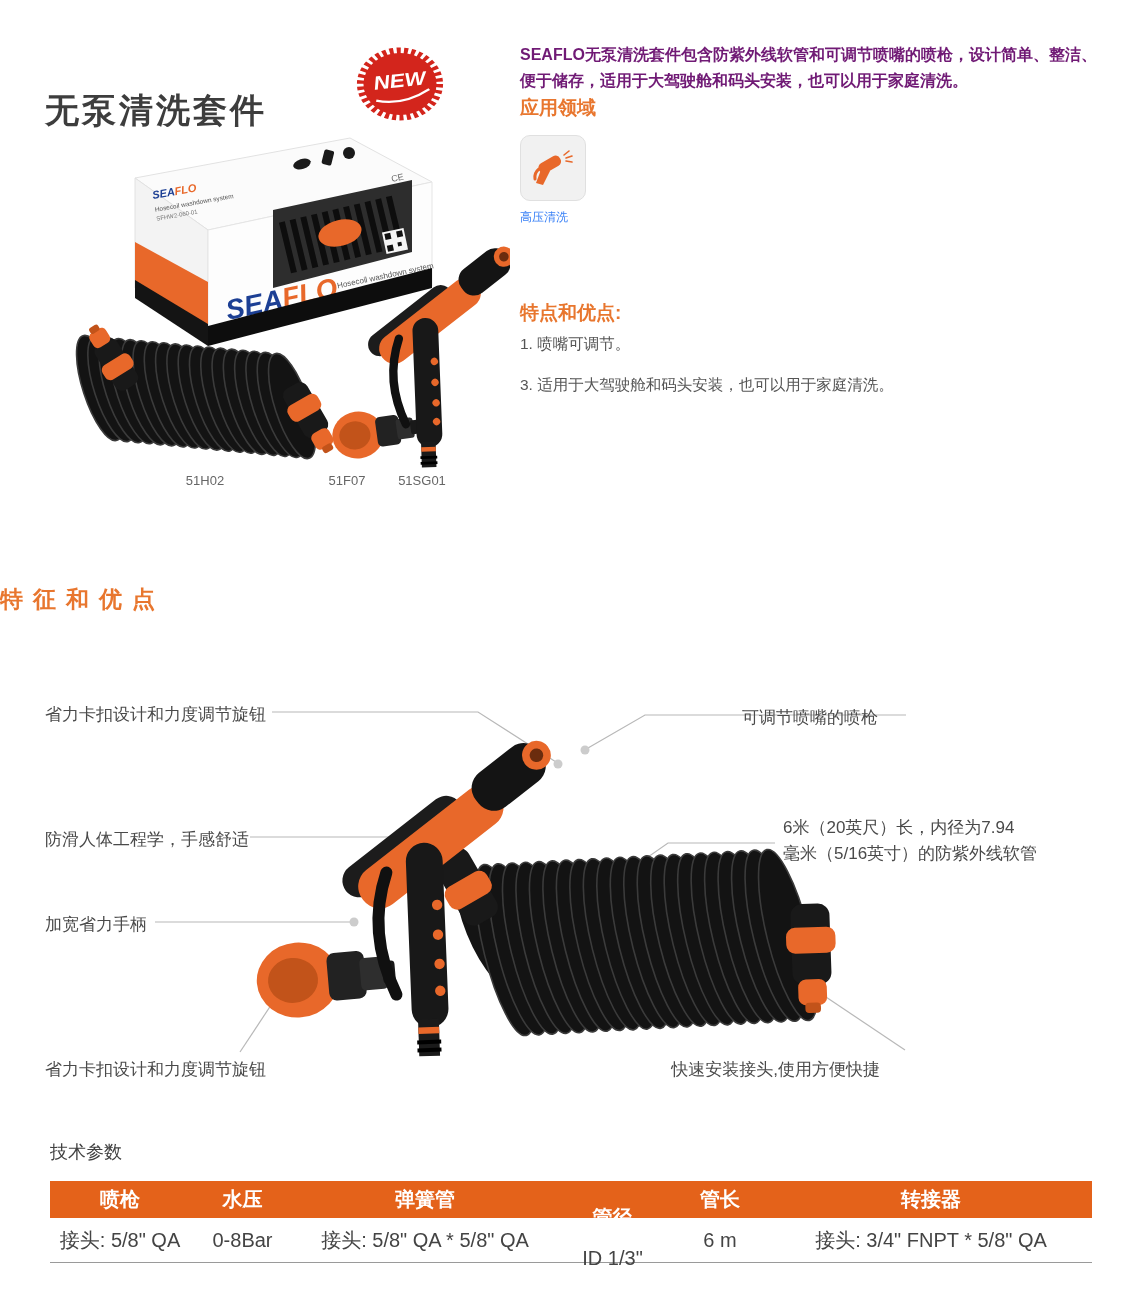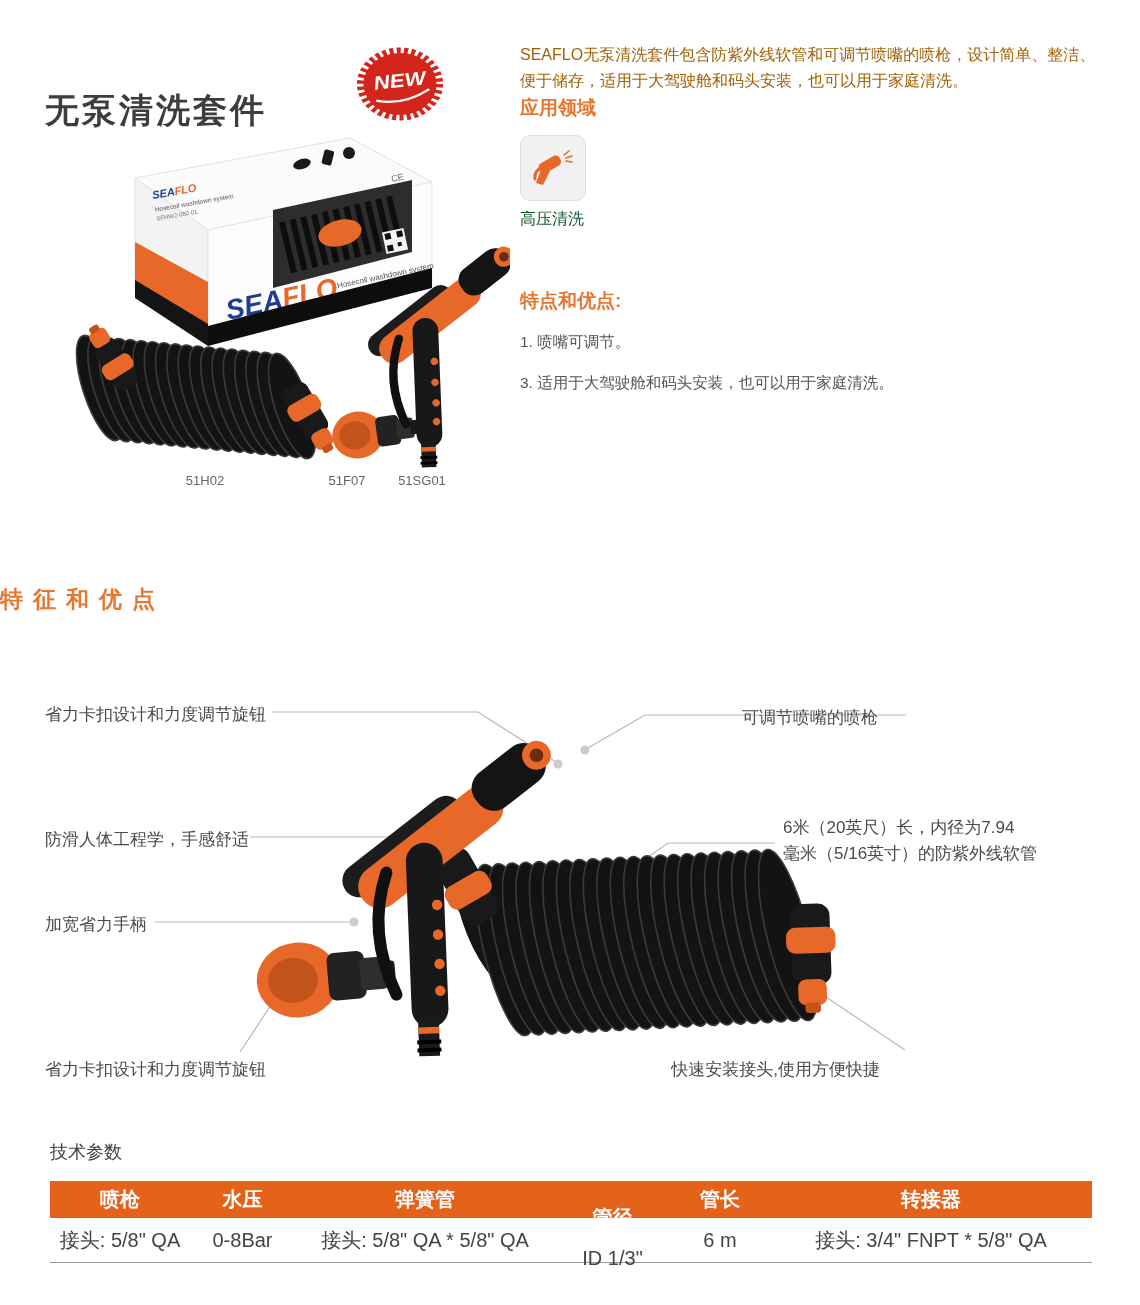--- a/index.html
+++ b/index.html
@@ -1,22 +1,22 @@
 <!DOCTYPE html>
 <html><head>
 <meta charset="utf-8">
 <style>
   html,body{margin:0;padding:0;background:#fff;}
   body{font-family:"Liberation Sans","DejaVu Sans",sans-serif;color:#4a4a4a;}
   .page{position:relative;width:1140px;height:1305px;background:#ffffff;overflow:hidden;}
   .abs{position:absolute;}
   .page-title{font-size:34px;font-weight:bold;color:#3d3d3d;letter-spacing:3px;margin-top:40px;}
-  .desc{font-size:16px;line-height:1.65;color:#a16207;}
+  .desc{font-size:16px;line-height:1.65;color:#701a75;font-weight:bold;}
   .orange-heading{font-size:19px;font-weight:bold;color:#E8762E;}
-  .app-label{font-size:16px;color:#14532d;}
+  .app-label{font-size:12px;color:#3b82f6;}
   .feature-item{font-size:15.5px;color:#555;margin-bottom:20px;}
   .mid-heading{font-size:23px;font-weight:bold;color:#E8762E;letter-spacing:10px;}
   .callout{font-size:17px;color:#4a4a4a;line-height:1.55;}
   .pre{white-space:pre-line;}
   .model-label{font-size:13px;color:#666;text-align:center;width:90px;}
   .spec-heading{font-size:18px;color:#404040;}
   .spec-table{display:flex;flex-direction:column;width:1042px;}
   .spec-row{display:flex;}
   .spec-row.head{background:#E4621A;height:37px;}
   .spec-row.body{height:44px;border-bottom:1px solid #9a9a9a;background:#fff;}
@@ -174,22 +174,22 @@
         </g>
         <g stroke="#E8682A" stroke-width="1.6" fill="none" stroke-linecap="round">
           <path d="M34,10 L39,6"></path>
             <path d="M36,13 L42,11"></path>
             <path d="M36,16 L42,17"></path>
         </g>
       </svg>
     </div>
     <div class="app-label" style="margin-top:8px;">高压清洗</div>
 
-    <div class="orange-heading" style="margin-top:58px;">特点和优点:</div>
-    <div style="margin-top:18px;">
+    <div class="orange-heading" style="margin-top:74px;">特点和优点:</div>
+    <div style="margin-top:8px;">
       <div class="feature-item">1. 喷嘴可调节。</div>
       <div class="feature-item">3. 适用于大驾驶舱和码头安装，也可以用于家庭清洗。</div>
     </div>
   </div>
 
   <div class="abs mid-heading" style="left:0;top:584px;width:1140px;">特征和优点</div>
 
   <div class="abs" style="left:0;top:650px;width:968px;height:480px;">
     <svg width="1140" height="480" viewBox="0 0 1140 480">
 

